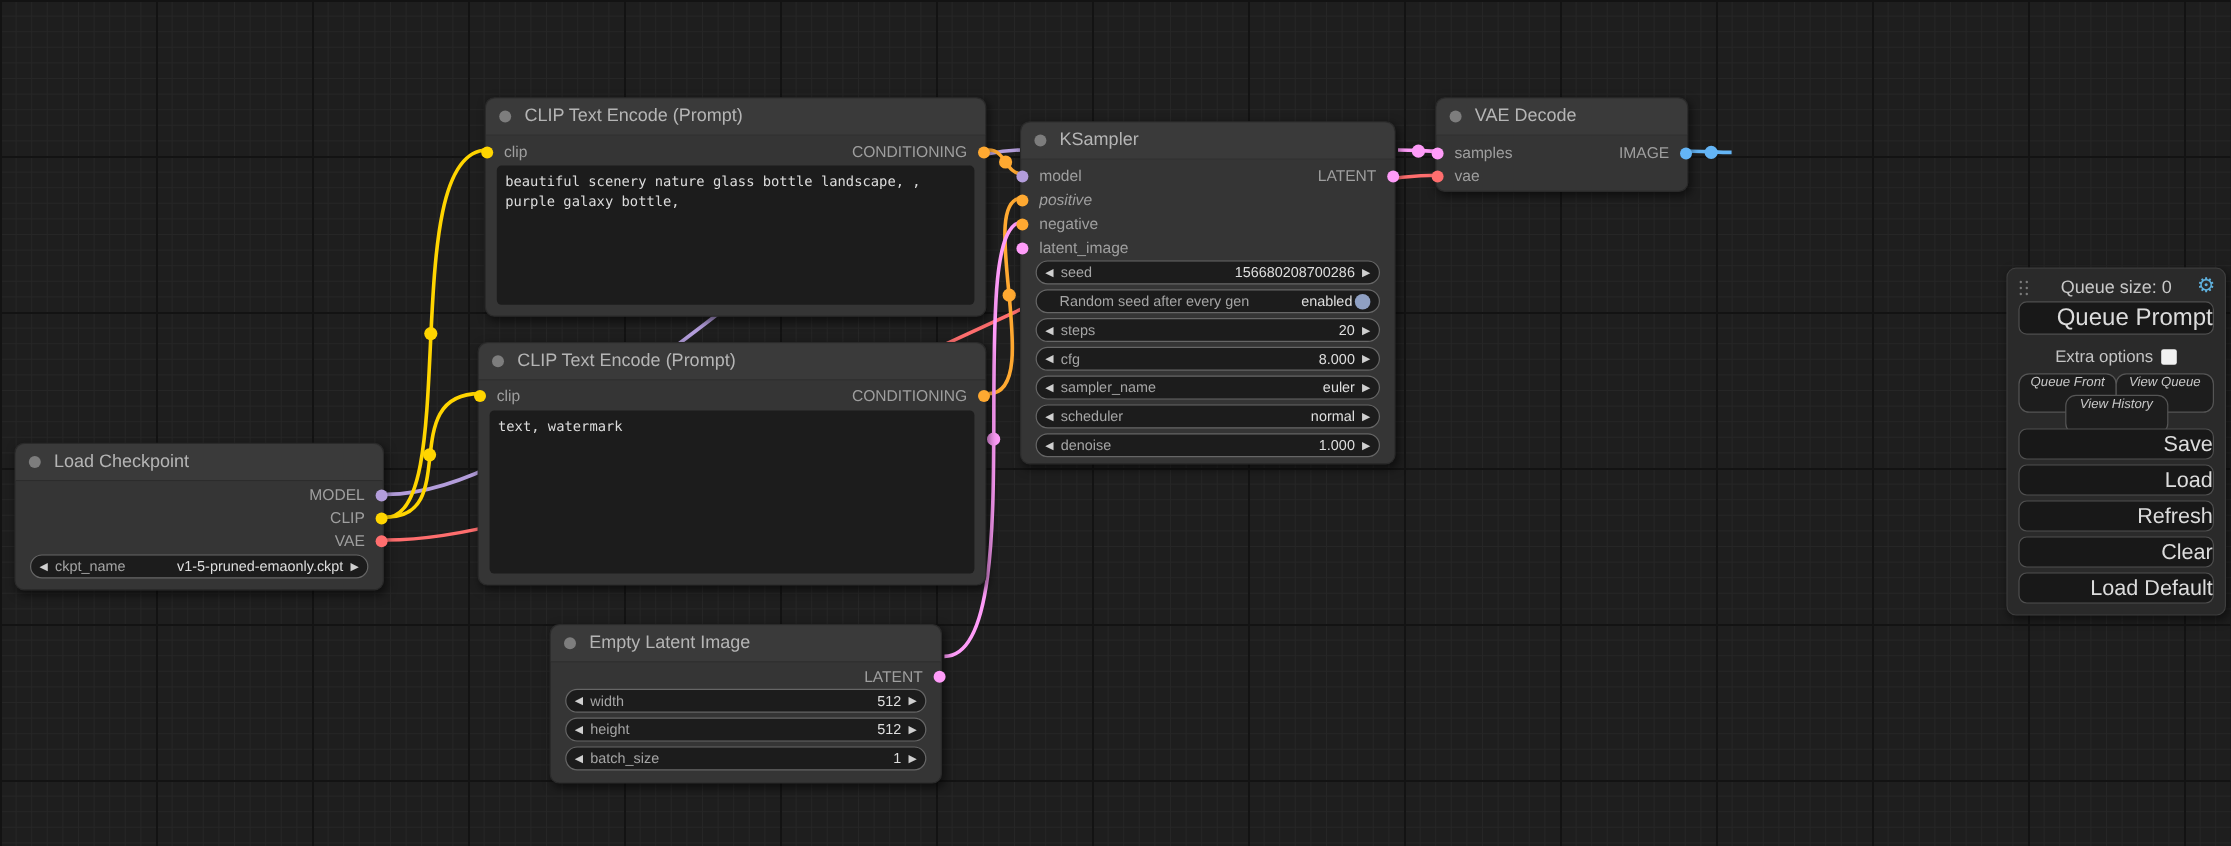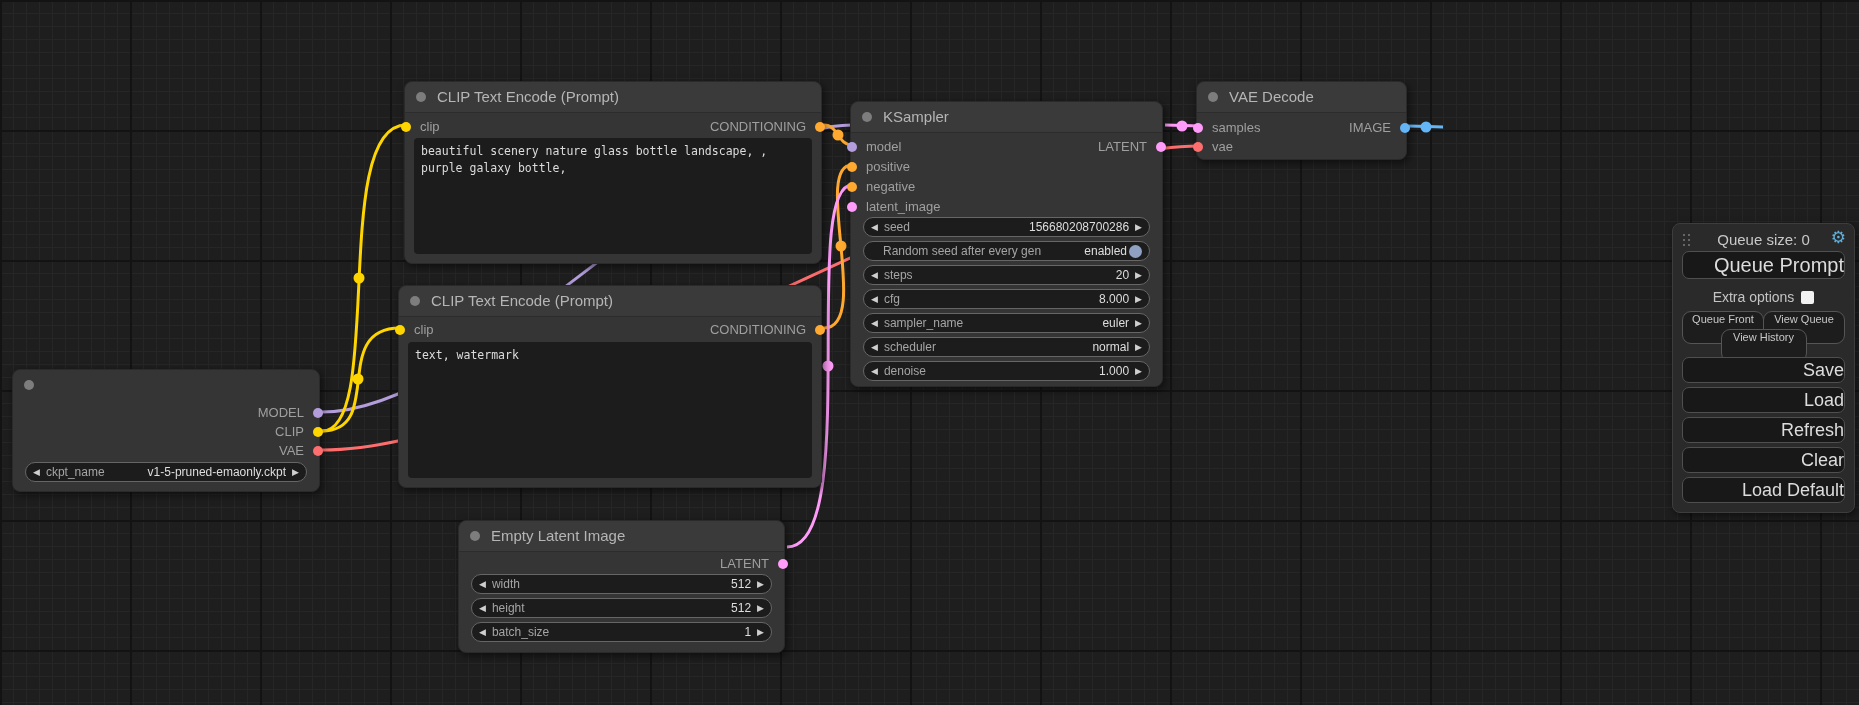--- a/index.html
+++ b/index.html
@@ -71,21 +71,21 @@
     border-radius:7px;color:#dcdcdc;text-align:right;box-sizing:border-box;cursor:pointer;
   }
   .qbtn.big{height:26px;line-height:24px;font-size:18px;}
   .qbtn.prompt{top:27px;height:28px;line-height:26px;font-size:20px;}
   .qextra{position:absolute;top:65px;left:0;right:0;text-align:center;font-size:14px;color:#c4c4c4;}
   .qcheck{display:inline-block;width:13px;height:13px;background:#f2f2f2;border-radius:2px;
     vertical-align:-2px;margin-left:7px;cursor:pointer;}
   .qsmall{
     position:absolute;height:33px;line-height:14px;font-size:11px;color:#c8c8c8;
     background:#1d1d1d;border:1px solid #555;border-radius:9px;text-align:center;
-    box-sizing:border-box;cursor:pointer;padding:0 6px;
+    box-sizing:border-box;cursor:pointer;padding:0 6px;font-style:italic;
   }
 </style>
 </head>
 <body>
 
 <div class="canvas">
 
   <svg class="wires" width="1859" height="705">
     <path d="M322,412 C480,412 700,125 852,125" stroke="#B39DDB" stroke-width="3" fill="none"></path>
     <path d="M322,431 C385,431 330,125 406,125" stroke="#FFD500" stroke-width="3" fill="none"></path>
@@ -99,20 +99,21 @@
     <circle cx="359" cy="278" r="5.5" fill="#FFD500"></circle>
     <circle cx="358" cy="379" r="5.5" fill="#FFD500"></circle>
     <circle cx="838" cy="135" r="5.5" fill="#FFA931"></circle>
     <circle cx="841" cy="246" r="5.5" fill="#FFA931"></circle>
     <circle cx="828" cy="366" r="5.5" fill="#FF9CF9"></circle>
     <circle cx="1182" cy="126" r="5.5" fill="#FF9CF9"></circle>
     <circle cx="1426" cy="127" r="5.5" fill="#64B5F6"></circle>
   </svg>
 
   <div class="node" style="left:12px;top:369px;width:308px;height:123px;">
+    <div class="node-title">Load Checkpoint</div>
     <span class="title-dot"></span>
     <div class="slot out" style="top:34px;">
       <span>MODEL</span>
       <span class="sdot c-model"></span>
     </div>
     <div class="slot out" style="top:53px;">
       <span>CLIP</span>
       <span class="sdot c-clip"></span>
     </div>
     <div class="slot out" style="top:72px;">
@@ -155,21 +156,21 @@
     <div class="textarea" style="left:9px;right:9px;top:56px;bottom:9px;">text, watermark</div>
   </div>
 
   <div class="node" style="left:850px;top:81px;width:313px;height:286px;margin-top:20px;">
     <div class="node-title">KSampler</div>
     <span class="title-dot"></span>
     <div class="slot in" style="top:36px;">
       <span class="sdot c-model"></span>
       <span>model</span>
     </div>
-    <div class="slot in" style="top:56px;">
+    <div class="slot in" style="top:56px;font-style:italic;">
       <span class="sdot c-cond"></span>
       <span>positive</span>
     </div>
     <div class="slot in" style="top:76px;">
       <span class="sdot c-cond"></span>
       <span>negative</span>
     </div>
     <div class="slot in" style="top:96px;">
       <span class="sdot c-latent"></span>
       <span>latent_image</span>

